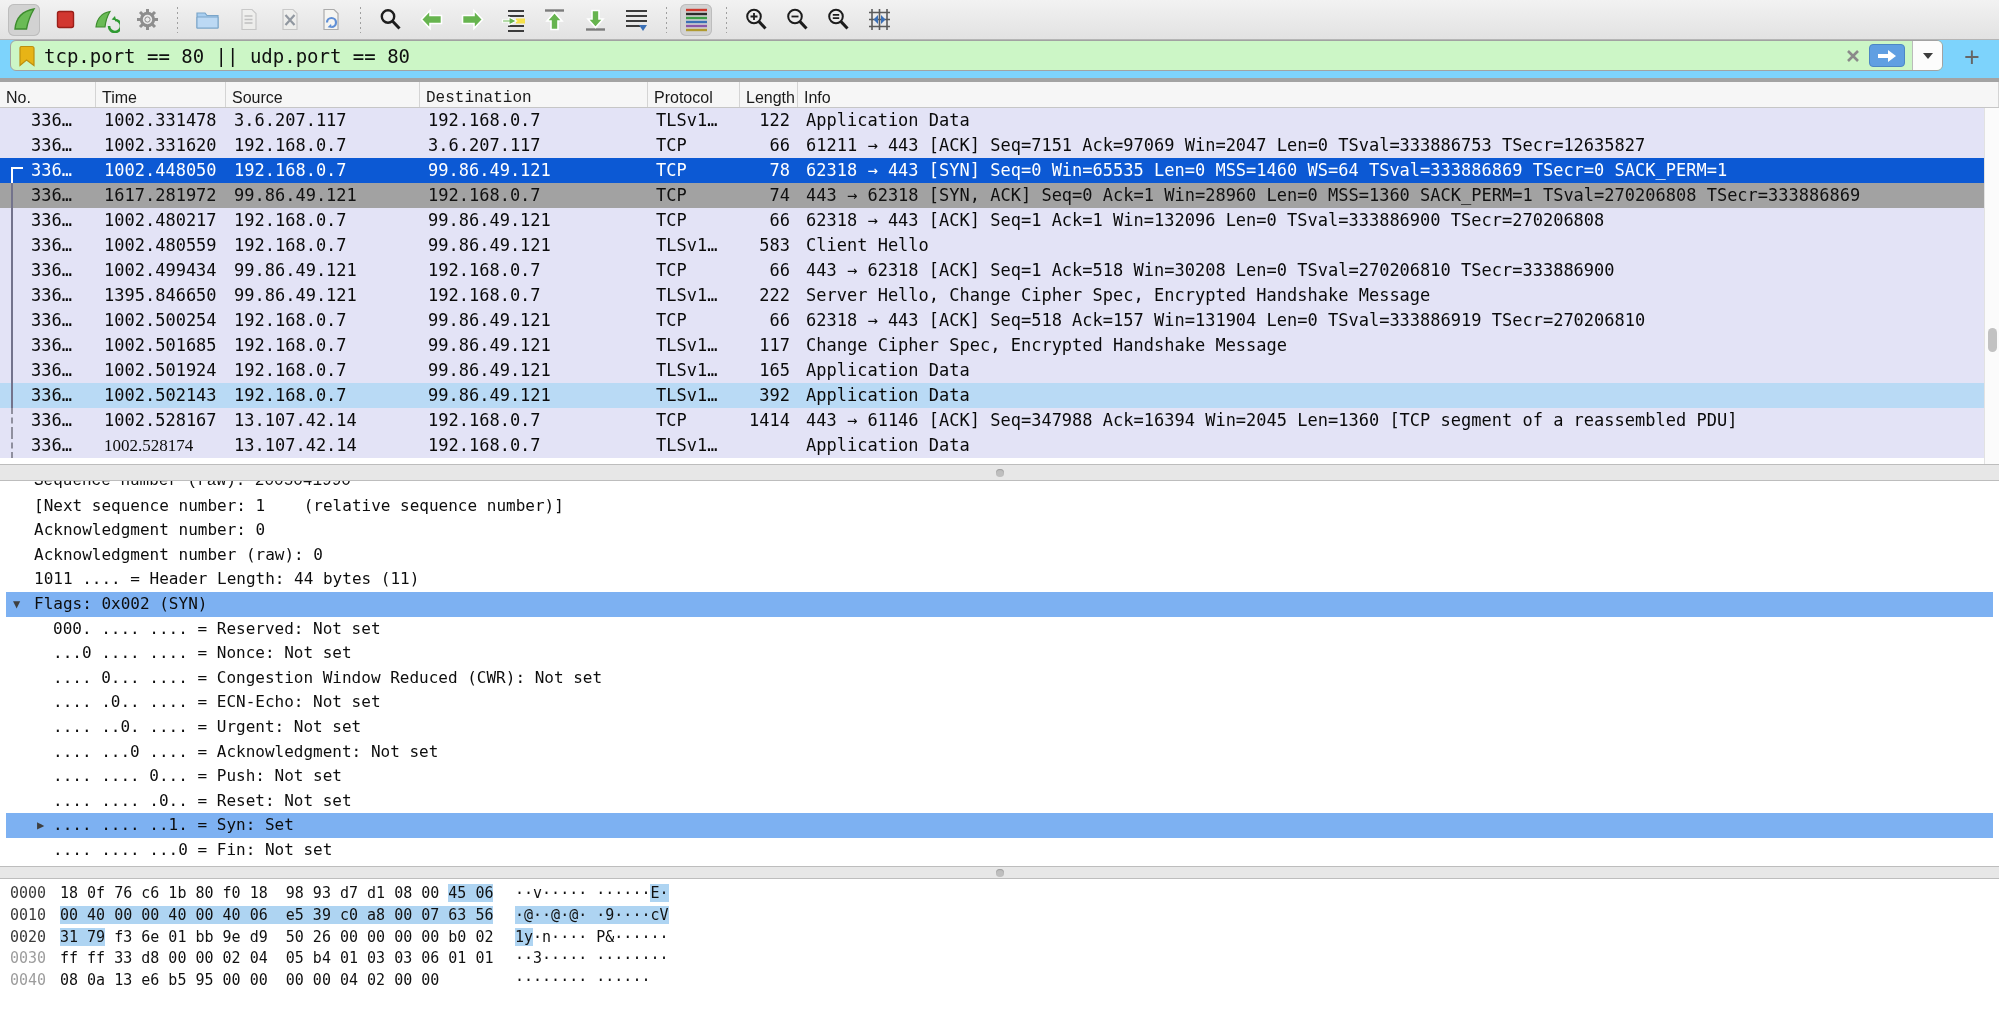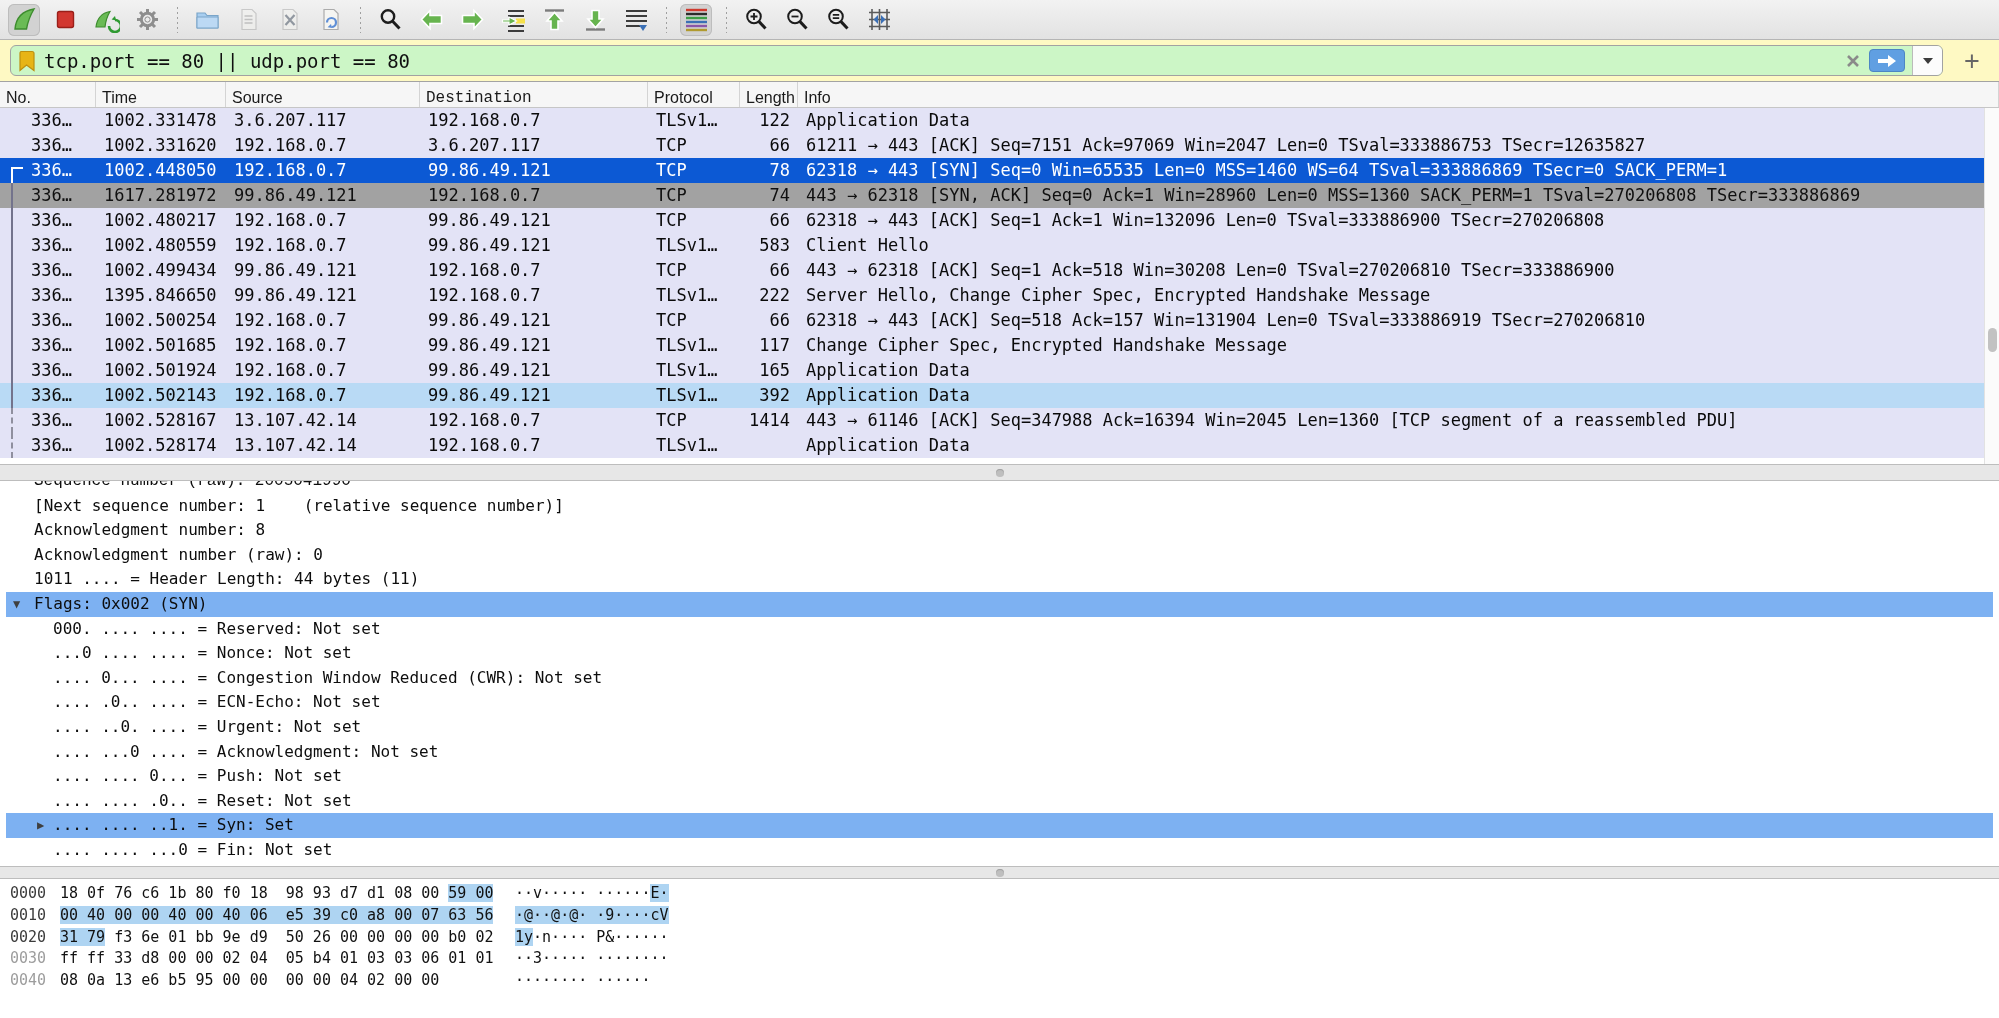--- a/index.html
+++ b/index.html
@@ -11,22 +11,22 @@
   .toolbar { height:40px; display:flex; align-items:center; gap:9px; padding:0 8px;
     background:linear-gradient(#f2f2f2,#e2e2e2); border-bottom:1px solid #b5b5b5; }
   .tb-btn { width:32px; height:32px; display:flex; align-items:center; justify-content:center; border-radius:6px; }
   .tb-btn.pressed { background:#d2d2d2; box-shadow:inset 0 0 0 1px #bdbdbd; }
   .tb-btn.dis { opacity:.55; }
   .tb-sep { width:2px; height:26px; margin:0 4px;
     background-image:repeating-linear-gradient(to bottom,#9f9f9f 0 2px,transparent 2px 5px);
     background-size:1px 100%; background-repeat:no-repeat; background-position:center; }
 
   
-  .filterbar { height:42px; display:flex; align-items:center; padding:0 10px;
-    background:#fef9c3; border-bottom:1px solid #a3a3a3; }
+  .filterbar { height:42px; display:flex; align-items:flex-start; padding:0 10px;
+    background:#7dd3fc; border-bottom:4px solid #a3a3a3; }
   .filter-input { flex:1; height:31px; display:flex; align-items:center;
     background:var(--filter-bg); border:1px solid #a2a2a2; border-radius:6px; overflow:hidden; }
   .fi-bookmark { margin:0 9px 0 7px; display:flex; }
   .filter-text { flex:1; font-family:"DejaVu Sans Mono", monospace; font-size:19px; color:#101010; white-space:pre; overflow:hidden; }
   .fi-clear { margin-right:8px; display:flex; }
   .fi-apply { width:36px; height:23px; border-radius:4px; background:#609fe2; border:1px solid #4d86c4;
     display:flex; align-items:center; justify-content:center; margin-right:7px; }
   .fi-caret { width:30px; align-self:stretch; background:#fcfcfc; border-left:1px solid #bbb;
     display:flex; align-items:center; justify-content:center; }
   .caret-tri { width:0; height:0; border-left:5px solid transparent; border-right:5px solid transparent; border-top:6px solid #3c3c3c; }
@@ -407,57 +407,57 @@
           <div class="pl-cell" style="width: 130px;">1002.528167</div>
           <div class="pl-cell" style="width: 194px;">13.107.42.14</div>
           <div class="pl-cell" style="width: 228px;">192.168.0.7</div>
           <div class="pl-cell" style="width: 92px;">TCP</div>
           <div class="pl-cell len" style="width: 58px;">1414</div>
           <div class="pl-cell" style="flex: 1 1 0%;">443 → 61146 [ACK] Seq=347988 Ack=16394 Win=2045 Len=1360 [TCP segment of a reassembled PDU]</div>
         </div>
         <div class="pl-row ">
           <div class="mark dashed"></div>
           <div class="pl-cell r" style="width: 96px;">336…</div>
-          <div class="pl-cell" style="width: 130px;">1002.528174</div>
+          <div class="pl-cell" style="width: 130px; font-family: Liberation Serif, serif;">1002.528174</div>
           <div class="pl-cell" style="width: 194px;">13.107.42.14</div>
           <div class="pl-cell" style="width: 228px;">192.168.0.7</div>
           <div class="pl-cell" style="width: 92px;">TLSv1…</div>
           <div class="pl-cell len" style="width: 58px; margin-top: 26px;">721</div>
           <div class="pl-cell" style="flex: 1 1 0%;">Application Data</div>
         </div>
         <div class="pl-scrollbar">
           <div class="pl-thumb" style="top: 220px;"></div>
         </div>
       </div>
   </div>
 
   <div class="splitter s1"></div>
 
   <div class="details-pane" id="details">
       <div class="dt-line lv2"><span>Sequence number (raw): 2005041990</span></div>
       <div class="dt-line lv2"><span>[Next sequence number: 1    (relative sequence number)]</span></div>
-      <div class="dt-line lv2"><span>Acknowledgment number: 8</span></div>
+      <div class="dt-line lv2"><span>Acknowledgment number: 0</span></div>
       <div class="dt-line lv2"><span>Acknowledgment number (raw): 0</span></div>
       <div class="dt-line lv2"><span>1011 .... = Header Length: 44 bytes (11)</span></div>
       <div class="dt-line lv2 sel"><span class="dt-exp lv2">▼</span><span>Flags: 0x002 (SYN)</span></div>
       <div class="dt-line lv3"><span>000. .... .... = Reserved: Not set</span></div>
       <div class="dt-line lv3"><span>...0 .... .... = Nonce: Not set</span></div>
       <div class="dt-line lv3"><span>.... 0... .... = Congestion Window Reduced (CWR): Not set</span></div>
       <div class="dt-line lv3"><span>.... .0.. .... = ECN-Echo: Not set</span></div>
       <div class="dt-line lv3"><span>.... ..0. .... = Urgent: Not set</span></div>
       <div class="dt-line lv3"><span>.... ...0 .... = Acknowledgment: Not set</span></div>
       <div class="dt-line lv3"><span>.... .... 0... = Push: Not set</span></div>
       <div class="dt-line lv3"><span>.... .... .0.. = Reset: Not set</span></div>
       <div class="dt-line lv3 sel"><span class="dt-exp lv3">▶</span><span>.... .... ..1. = Syn: Set</span></div>
       <div class="dt-line lv3"><span>.... .... ...0 = Fin: Not set</span></div>
     </div>
 
   <div class="splitter s2"></div>
 
   <div class="hex-pane" id="hexpane">
-      <div class="hx-row"><span class="hx-off">0000</span><span class="hx-bytes"><span>18 0f 76 c6 1b 80 f0 18  98 93 d7 d1 08 00 </span><span class="hl">59 00</span></span><span class="hx-ascii"><span>··v····· ······</span><span class="hl">E·</span></span></div>
+      <div class="hx-row"><span class="hx-off">0000</span><span class="hx-bytes"><span>18 0f 76 c6 1b 80 f0 18  98 93 d7 d1 08 00 </span><span class="hl">45 06</span></span><span class="hx-ascii"><span>··v····· ······</span><span class="hl">E·</span></span></div>
       <div class="hx-row"><span class="hx-off">0010</span><span class="hx-bytes"><span class="hl">00 40 00 00 40 00 40 06  e5 39 c0 a8 00 07 63 56</span></span><span class="hx-ascii"><span class="hl">·@··@·@· ·9····cV</span></span></div>
       <div class="hx-row"><span class="hx-off">0020</span><span class="hx-bytes"><span class="hl">31 79</span><span> f3 6e 01 bb 9e d9  50 26 00 00 00 00 b0 02</span></span><span class="hx-ascii"><span class="hl">1y</span><span>·n···· P&amp;······</span></span></div>
       <div class="hx-row"><span class="hx-off dim">0030</span><span class="hx-bytes"><span>ff ff 33 d8 00 00 02 04  05 b4 01 03 03 06 01 01</span></span><span class="hx-ascii"><span>··3····· ········</span></span></div>
       <div class="hx-row"><span class="hx-off dim">0040</span><span class="hx-bytes"><span>08 0a 13 e6 b5 95 00 00  00 00 04 02 00 00</span></span><span class="hx-ascii"><span>········ ······</span></span></div>
     </div>
 
 </div>
 
 </body></html>

